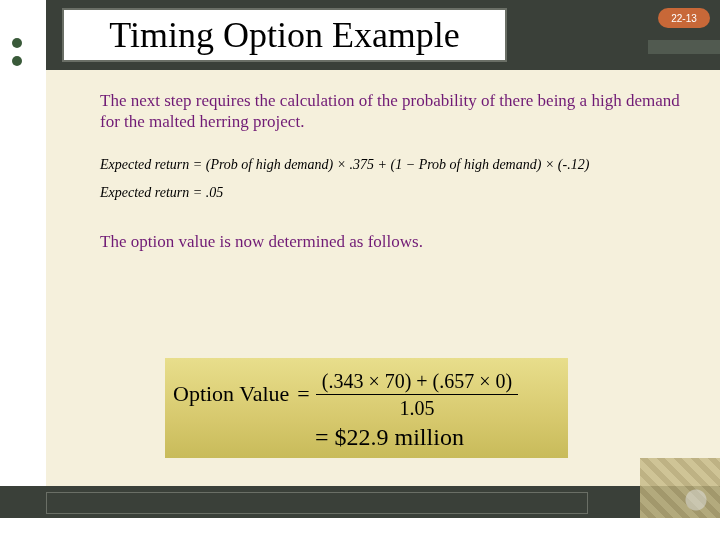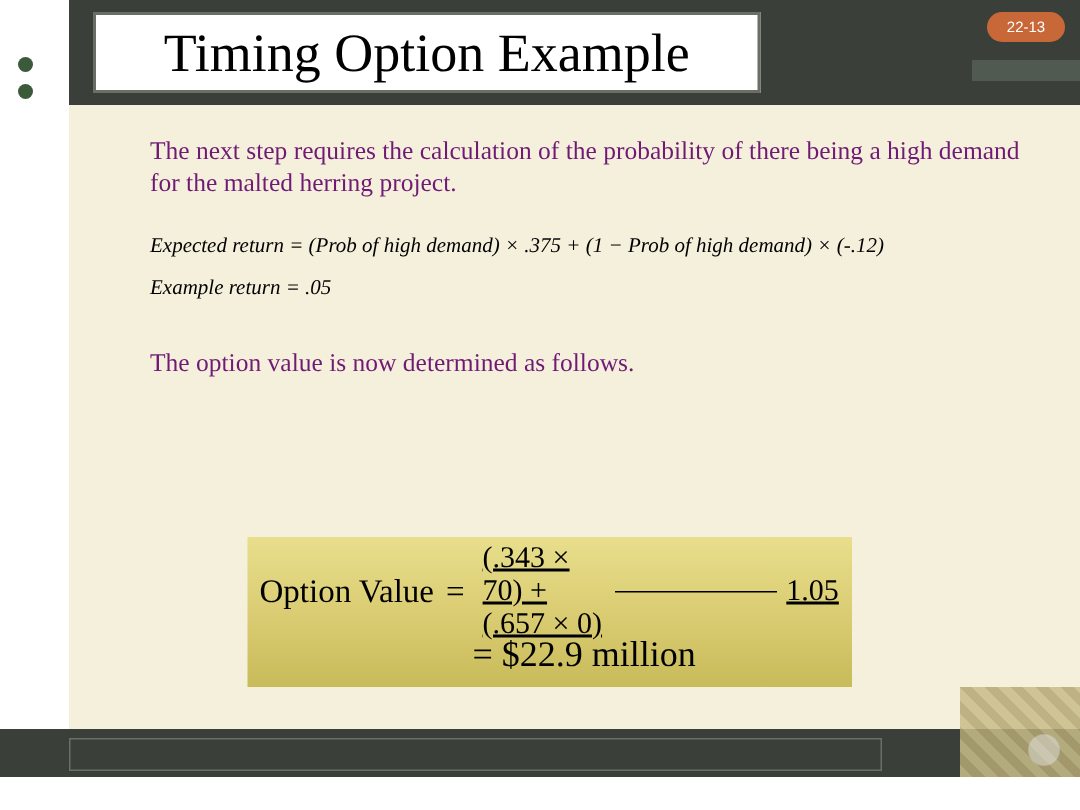--- a/index.html
+++ b/index.html
@@ -125,25 +125,24 @@
   .ov-label {
     font-size: 22px;
     margin-right: 6px;
   }
   .eqsgn {
     font-size: 22px;
     margin: 0 6px 0 2px;
   }
   .frac {
     display: inline-flex;
-    flex-direction: row;
+    flex-direction: column;
     align-items: center;
     font-size: 20px;
     line-height: 1.1;
-    text-decoration: underline;
   }
   .frac .num, .frac .den {
     padding: 0 6px;
   }
   .frac .bar {
     width: 100%;
     height: 0;
     border-top: 1.5px solid #000;
     margin: 2px 0;
   }
@@ -198,21 +197,21 @@
       <span>22-13</span>
     </div>
     <div class="underline"></div>
   </div>
 
   <div class="body">
     <div class="para">The next step requires the calculation of the probability of there being a high demand for the malted herring project.</div>
 
     <div class="eqblock">
       <div>Expected return = (Prob of high demand) × .375 + (1 − Prob of high demand) × (-.12)</div>
-      <div>Example return = .05</div>
+      <div>Expected return = .05</div>
     </div>
 
     <div class="para">The option value is now determined as follows.</div>
   </div>
 
   <div class="formula-box">
     <div class="formula-row1">
       <span class="ov-label">Option Value</span>
       <span class="eqsgn">=</span>
       <span class="frac">

